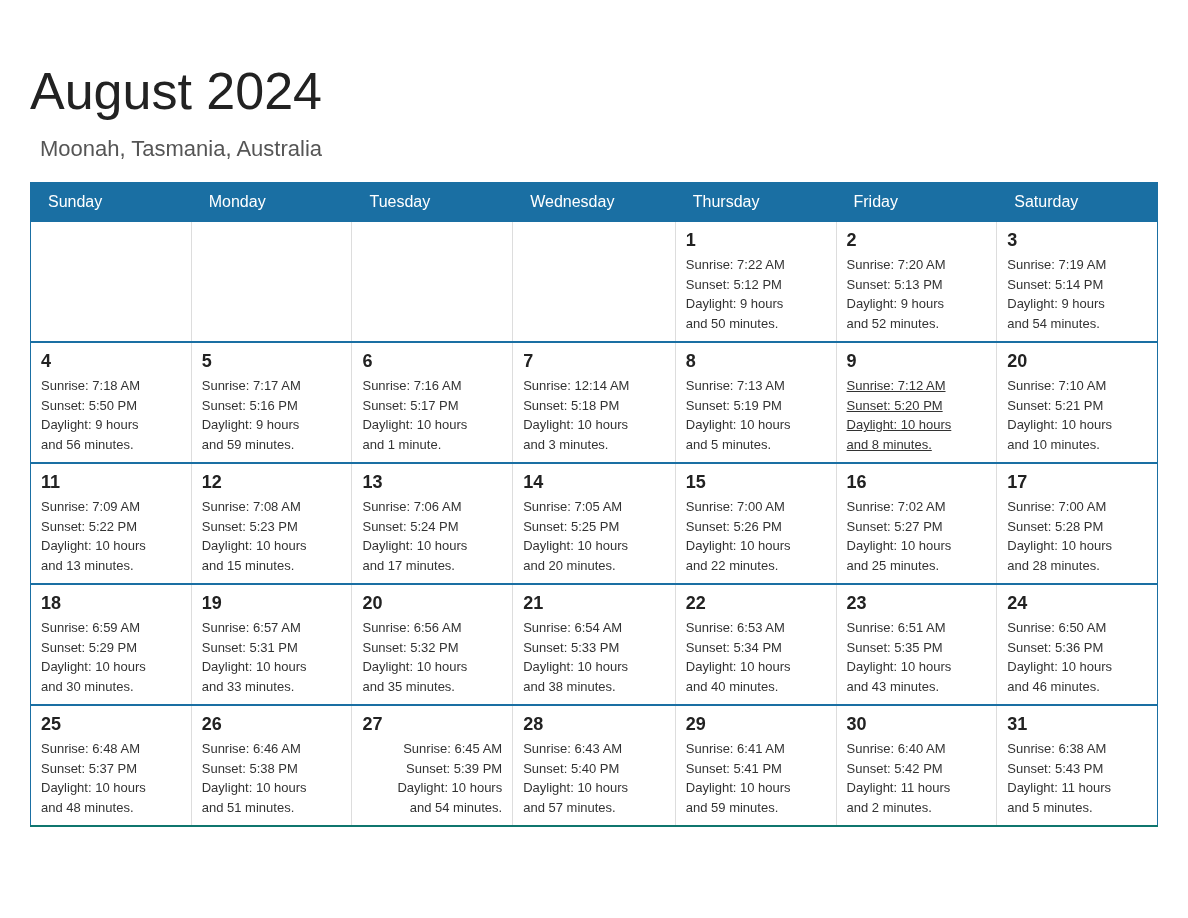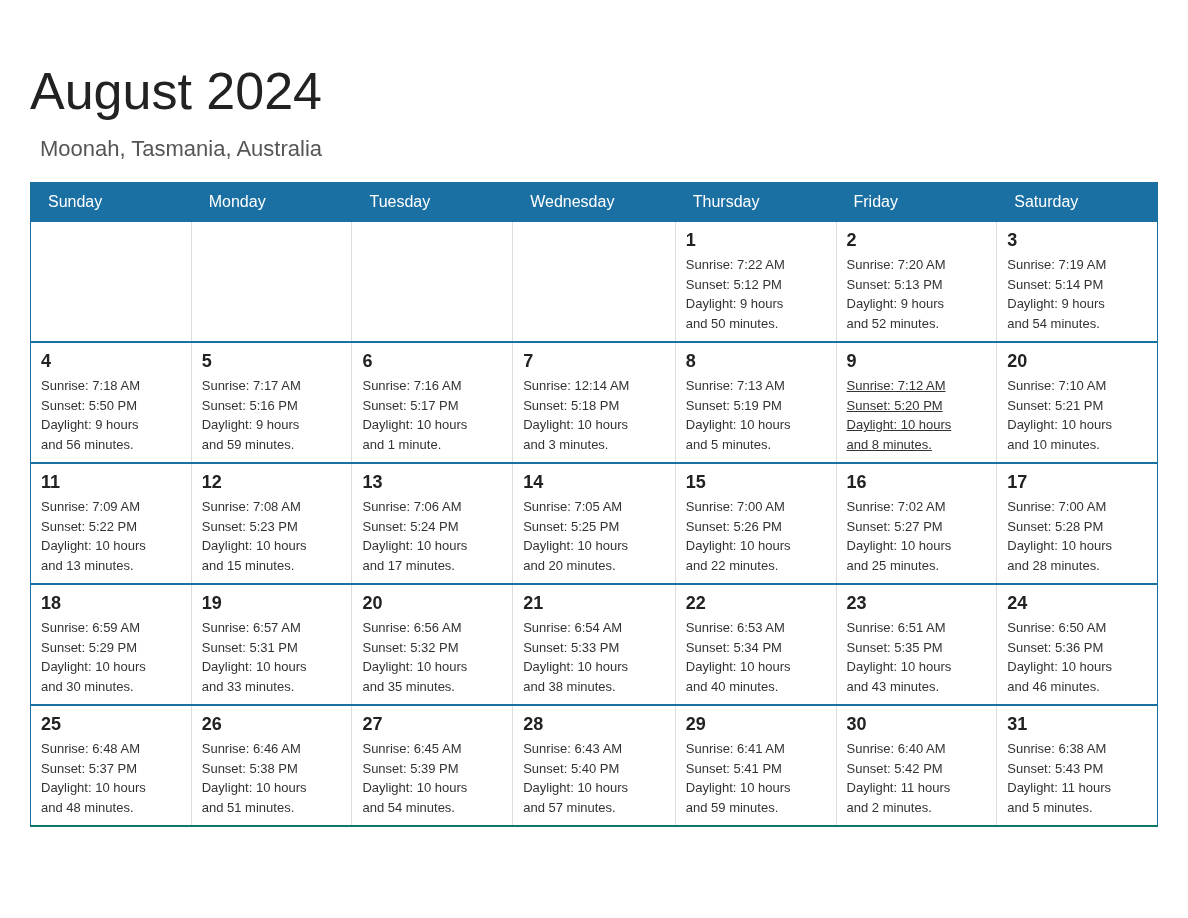--- a/index.html
+++ b/index.html
@@ -323,21 +323,21 @@
         </td>
         <td>
           <span class="day-number">26</span>
           <div class="day-info" style="white-space: pre-line;">Sunrise: 6:46 AM
 Sunset: 5:38 PM
 Daylight: 10 hours
 and 51 minutes.</div>
         </td>
         <td>
           <span class="day-number">27</span>
-          <div class="day-info" style="white-space: pre-line;">Sunrise: 6:45 AM
+          <div class="day-info" style="white-space: pre-line; text-align: right;">Sunrise: 6:45 AM
 Sunset: 5:39 PM
 Daylight: 10 hours
 and 54 minutes.</div>
         </td>
         <td>
           <span class="day-number">28</span>
           <div class="day-info" style="white-space: pre-line;">Sunrise: 6:43 AM
 Sunset: 5:40 PM
 Daylight: 10 hours
 and 57 minutes.</div>

